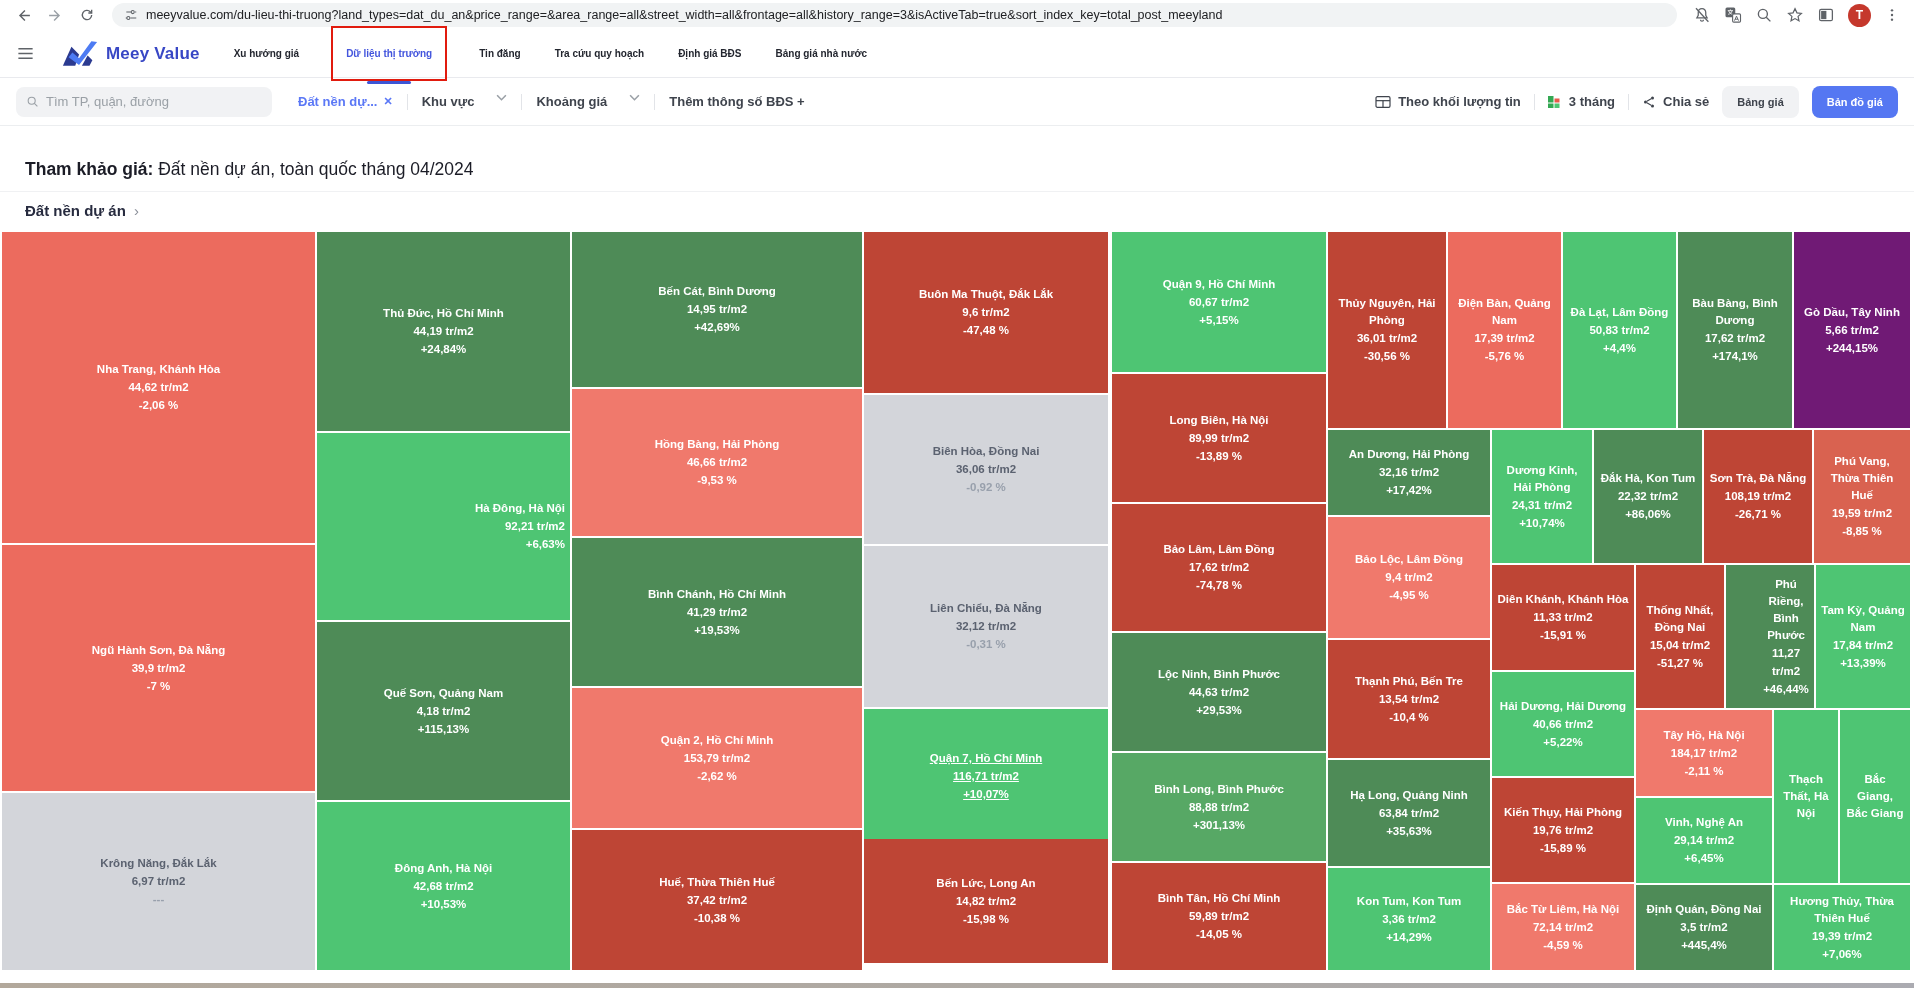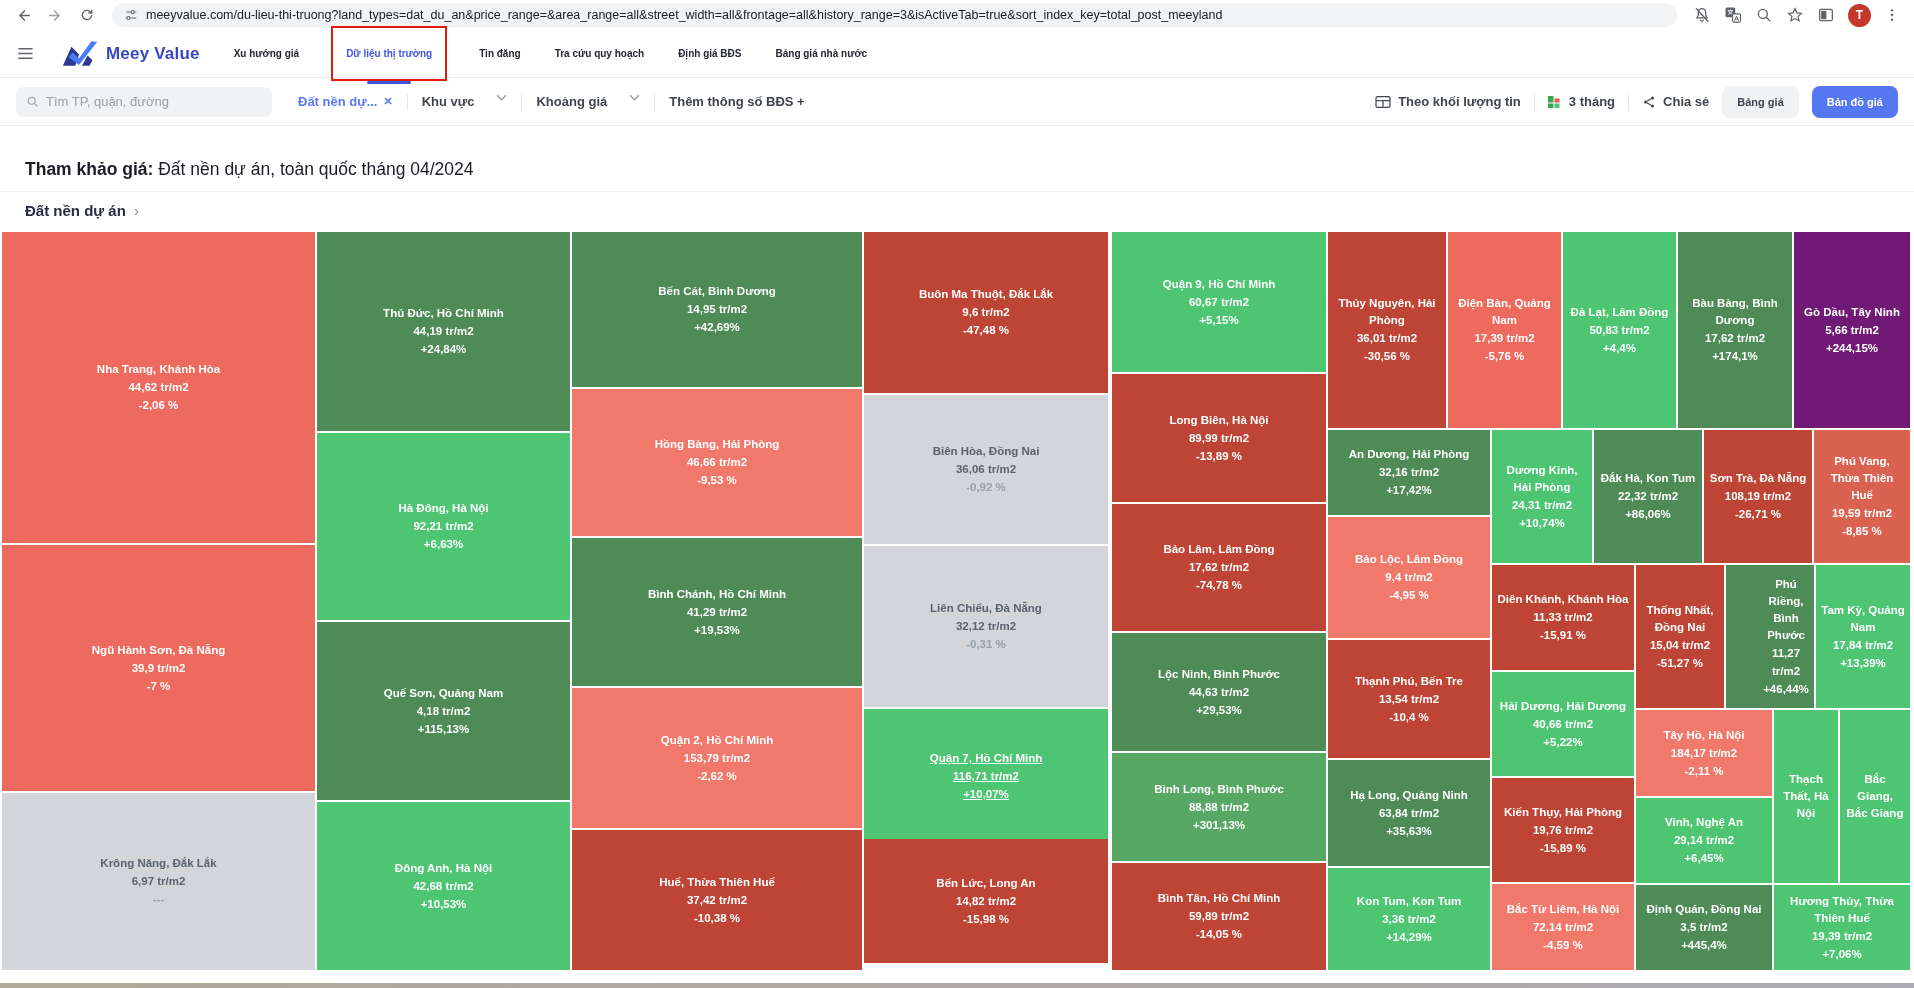--- a/index.html
+++ b/index.html
@@ -267,21 +267,21 @@
     <div class="tile tile-gray" style="left: 0px; top: 561px; width: 313px; height: 177px; background: rgb(211, 213, 218);">
       <div class="t-name">Krông Năng, Đắk Lắk</div>
       <div class="t-price">6,97 tr/m2</div>
       <div class="t-change">---</div>
     </div>
     <div class="tile" style="left: 315px; top: 0px; width: 253px; height: 199px; background: rgb(78, 139, 87);">
       <div class="t-name">Thủ Đức, Hồ Chí Minh</div>
       <div class="t-price">44,19 tr/m2</div>
       <div class="t-change">+24,84%</div>
     </div>
-    <div class="tile" style="left: 315px; top: 201px; width: 253px; height: 187px; background: rgb(78, 197, 115);">
+    <div class="tile" style="left: 315px; top: 201px; width: 253px; height: 187px; background: rgb(78, 197, 115); align-items: flex-end;">
       <div class="t-name">Hà Đông, Hà Nội</div>
       <div class="t-price">92,21 tr/m2</div>
       <div class="t-change">+6,63%</div>
     </div>
     <div class="tile" style="left: 315px; top: 390px; width: 253px; height: 178px; background: rgb(78, 139, 87);">
       <div class="t-name">Quế Sơn, Quảng Nam</div>
       <div class="t-price">4,18 tr/m2</div>
       <div class="t-change">+115,13%</div>
     </div>
     <div class="tile" style="left: 315px; top: 570px; width: 253px; height: 168px; background: rgb(78, 197, 115);">

